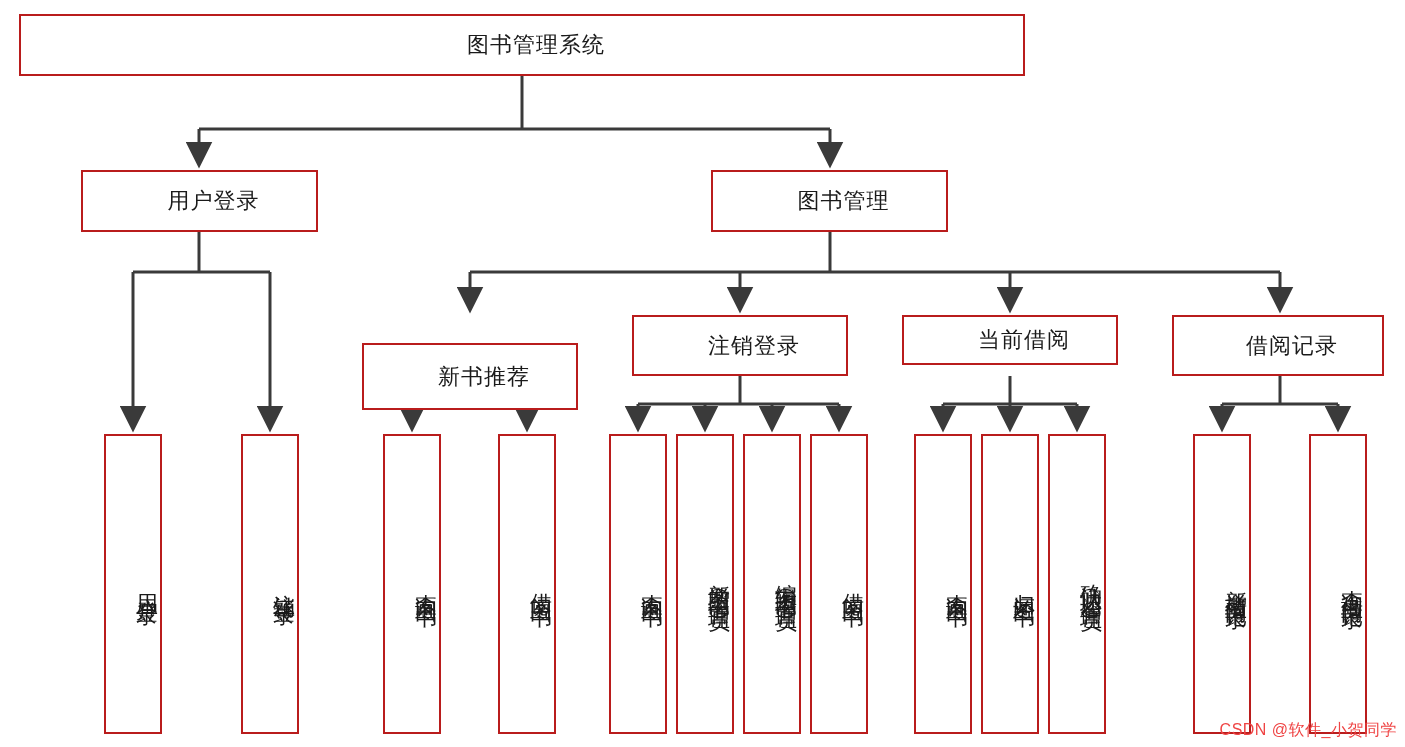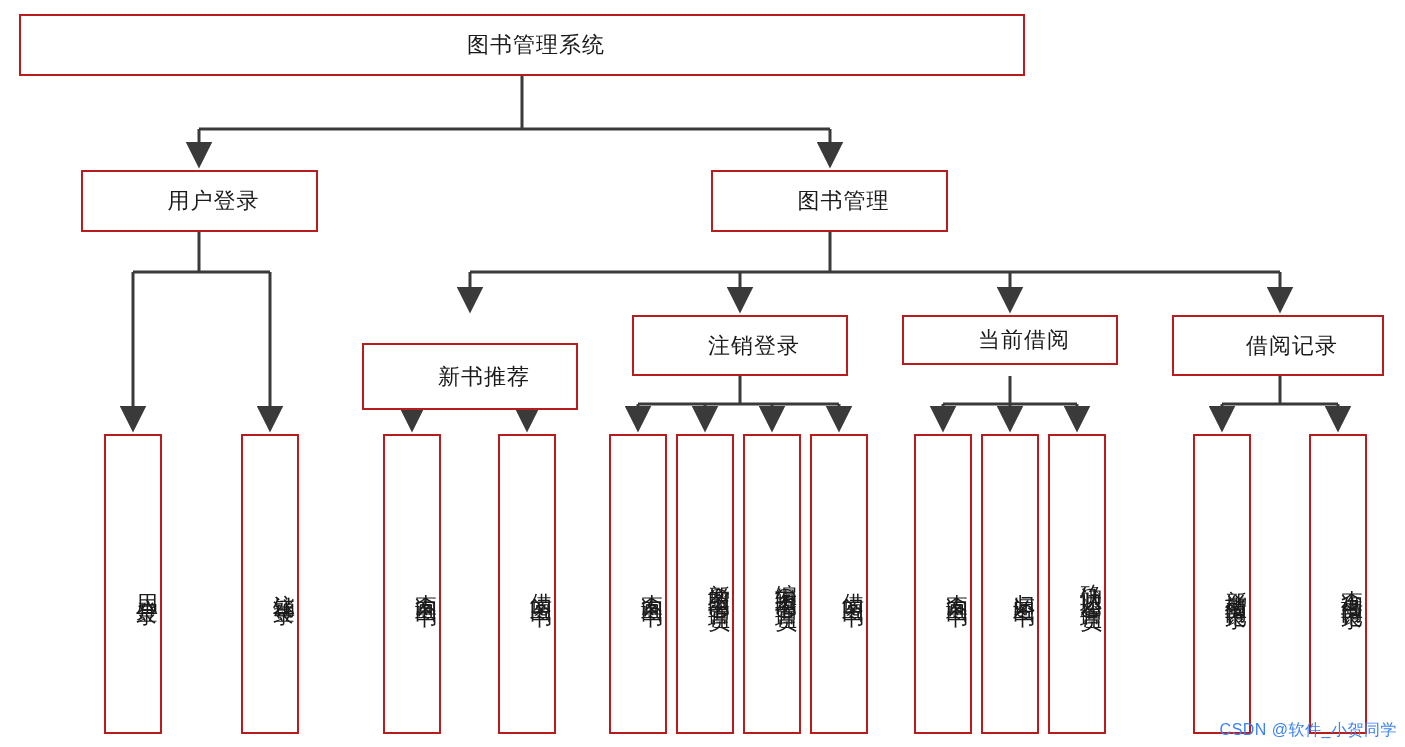--- a/index.html
+++ b/index.html
@@ -51,21 +51,21 @@
     letter-spacing: 4px;
     line-height: 1;
     white-space: nowrap;
     display: block;
   }
   .watermark {
     position: absolute;
     right: 8px;
     bottom: 6px;
     font-size: 16px;
-    color: #3b82f6;
+    color: #ef4444;
     z-index: 5;
     white-space: nowrap;
     letter-spacing: 0.5px;
   }
 </style>
 </head>
 <body>
 
 <div id="canvas">
 

